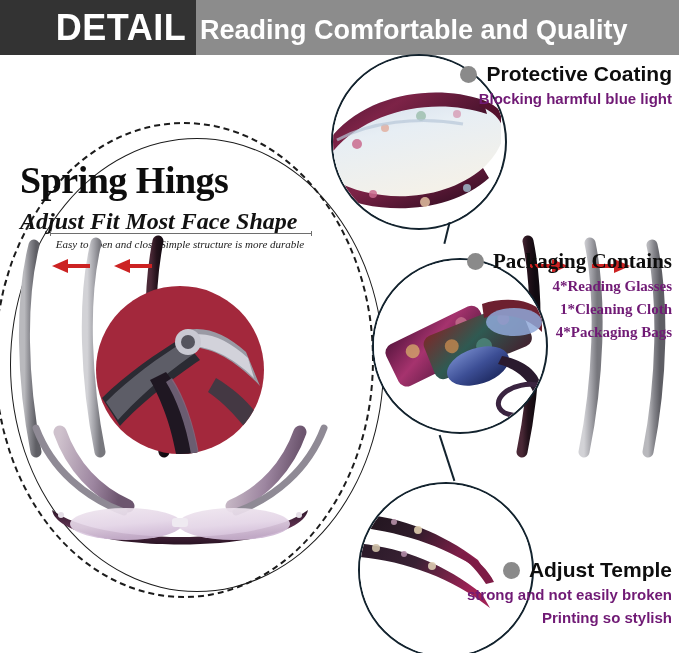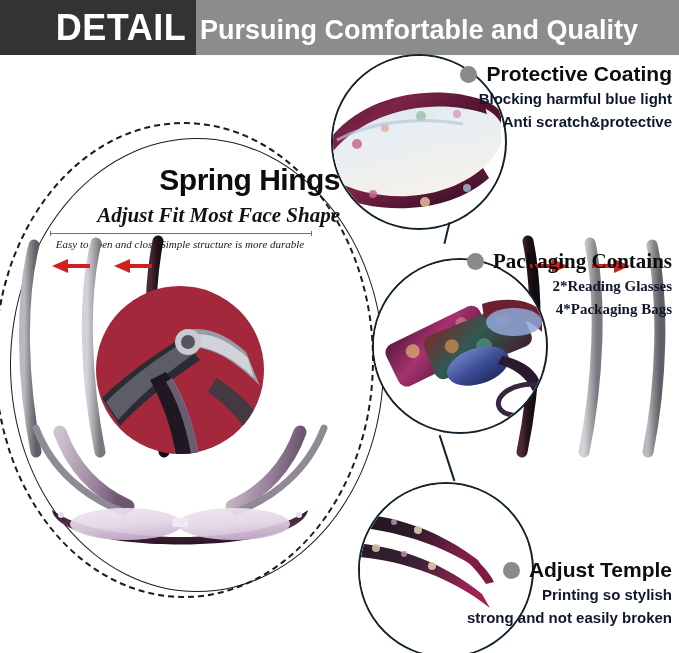--- a/index.html
+++ b/index.html
@@ -18,60 +18,60 @@
       color:#ffffff;font-size:27px;font-weight:bold;line-height:34px;
       text-align:left;white-space:nowrap;}
 
   
   .ell-dashed{position:absolute;left:-6px;top:122px;width:376px;height:472px;
       border:2px dashed #1b1b1b;border-radius:50%;}
   .ell-solid{position:absolute;left:10px;top:138px;width:372px;height:452px;
       border:1.5px solid #1b1b1b;border-radius:50%;}
 
   .ttl-main{position:absolute;left:20px;top:160px;width:320px;
-      font-size:30px;font-weight:bold;text-align:right;letter-spacing:-.5px;
-      line-height:40px;color:#0d0d0d;}
-  .ttl-sub{position:absolute;left:20px;top:202px;width:320px;
+      font-size:38px;font-weight:bold;text-align:left;letter-spacing:-.5px;
+      line-height:40px;color:#0d0d0d;font-family:Liberation Serif, serif;}
+  .ttl-sub{position:absolute;left:20px;top:208px;width:320px;
       font-family:"Liberation Serif",serif;font-style:italic;font-weight:bold;
-      font-size:21px;text-align:right;line-height:26px;color:#121212;}
+      font-size:24px;text-align:left;line-height:26px;color:#121212;}
   .rule{position:absolute;left:50px;top:233px;width:262px;height:1px;
       background:#6e6e6e;}
   .rule:before,.rule:after{content:"";position:absolute;top:-2px;width:1px;height:5px;background:#6e6e6e;}
   .rule:before{left:0;} .rule:after{right:0;}
   .ttl-cap{position:absolute;left:20px;top:236px;width:320px;
       font-family:"Liberation Serif",serif;font-style:italic;
       font-size:11px;text-align:center;line-height:16px;color:#1a1a1a;}
 
   
   .hinge{position:absolute;left:96px;top:286px;width:168px;height:168px;
       border-radius:50%;background:#a3283c;overflow:hidden;}
 
   
   .circ{position:absolute;border-radius:50%;border:2px solid #13232e;
       overflow:hidden;background:#fff;}
   .connector{position:absolute;background:#13232e;}
 
   .callout{position:absolute;text-align:right;}
   .co-title{font-size:21px;font-weight:bold;line-height:27px;color:#0d0d0d;
       white-space:nowrap;}
-  .co-line{font-size:15px;font-weight:bold;line-height:23px;color:#0f172a;
+  .co-line{font-size:15px;font-weight:bold;line-height:23px;color:#701a75;
       white-space:nowrap;}
   .bullet{display:inline-block;width:17px;height:17px;border-radius:50%;
       background:#8a8a8a;vertical-align:-2px;margin-right:9px;}
 </style>
 </head>
 <body>
 
 <div id="stage">
 
   <div class="hdr">
     <div class="hdr-dark"></div>
     <div class="hdr-gray"></div>
     <div class="hdr-detail">DETAIL</div>
-    <div class="hdr-sub">Pursuing Comfortable and Quality</div>
+    <div class="hdr-sub">Reading Comfortable and Quality</div>
   </div>
 
   <div class="ell-dashed"></div>
   <div class="ell-solid"></div>
 
   <div class="ttl-main">Spring Hings</div>
   <div class="ttl-sub">Adjust Fit Most Face Shape</div>
   <div class="rule"></div>
   <div class="ttl-cap">Easy to open and close/Simple structure is more durable</div>
 
@@ -192,21 +192,20 @@
       </g>
       <path d="M4,84 C36,66 86,60 130,68" stroke="#b8c8d8" stroke-width="3" fill="none" opacity=".7"></path>
       <path d="M150,44 C172,52 182,72 172,96 L168,96 C176,74 168,58 146,50 Z" fill="#55122e"></path>
     </svg>
   </div>
   <div class="connector" style="left:446px;top:222px;width:2px;height:22px;transform:rotate(14deg);"></div>
 
   <div class="callout" style="left:372px;top:60px;width:300px;">
     <div class="co-title"><span class="bullet"></span><span>Protective Coating</span></div>
     <div class="co-line">Blocking harmful blue light</div>
-    <div class="co-line">Anti scratch&amp;protective</div>
   </div>
 
   <div class="circ" style="left:372px;top:258px;width:172px;height:172px;">
     <svg width="168" height="168">
       <defs>
         <linearGradient id="case1" x1="0" y1="0" x2="1" y2="1">
           <stop offset="0%" stop-color="#5a1640"></stop>
             <stop offset="40%" stop-color="#a6336e"></stop>
             <stop offset="100%" stop-color="#3b1030"></stop>
         </linearGradient>
@@ -242,21 +241,22 @@
         <ellipse cx="104" cy="106" rx="32" ry="18" fill="url(#lensBlue2)" transform="rotate(-18 104 106)"></ellipse>
         <path d="M128,96 C150,100 166,112 168,130 L160,134 C154,118 140,108 124,104 Z" fill="#2a1a2e"></path>
         <ellipse cx="150" cy="140" rx="26" ry="15" fill="none" stroke="#3a2440" stroke-width="5" transform="rotate(-12 150 140)"></ellipse>
       </g>
     </svg>
   </div>
   <div class="connector" style="left:446px;top:434px;width:2px;height:48px;transform:rotate(-18deg);"></div>
 
   <div class="callout" style="left:372px;top:248px;width:300px;font-family:Liberation Serif, serif;">
     <div class="co-title"><span class="bullet"></span><span>Packaging Contains</span></div>
-    <div class="co-line">2*Reading Glasses</div>
+    <div class="co-line">4*Reading Glasses</div>
+    <div class="co-line">1*Cleaning Cloth</div>
     <div class="co-line">4*Packaging Bags</div>
   </div>
 
   <div class="circ" style="left:358px;top:482px;width:172px;height:172px;">
     <svg width="168" height="168">
       <defs>
         <linearGradient id="tempA" x1="0" y1="0" x2="1" y2="0.3">
           <stop offset="0%" stop-color="#1b1119"></stop>
             <stop offset="55%" stop-color="#2e1c2a"></stop>
             <stop offset="100%" stop-color="#8e1f4e"></stop>
@@ -277,17 +277,17 @@
         <circle cx="16" cy="64" r="4" fill="#cfc0a8"></circle>
         <circle cx="44" cy="70" r="3" fill="#b08aa6"></circle>
         <circle cx="72" cy="82" r="4" fill="#ddcdb2"></circle>
       </g>
       <path d="M104,68 C118,76 128,86 134,98 L126,100 C118,88 110,78 98,72 Z" fill="#7e1c46"></path>
     </svg>
   </div>
 
   <div class="callout" style="left:372px;top:556px;width:300px;">
     <div class="co-title"><span class="bullet"></span><span>Adjust Temple</span></div>
+    <div class="co-line">strong and not easily broken</div>
     <div class="co-line">Printing so stylish</div>
-    <div class="co-line">strong and not easily broken</div>
   </div>
 
 </div>
 
 </body></html>

